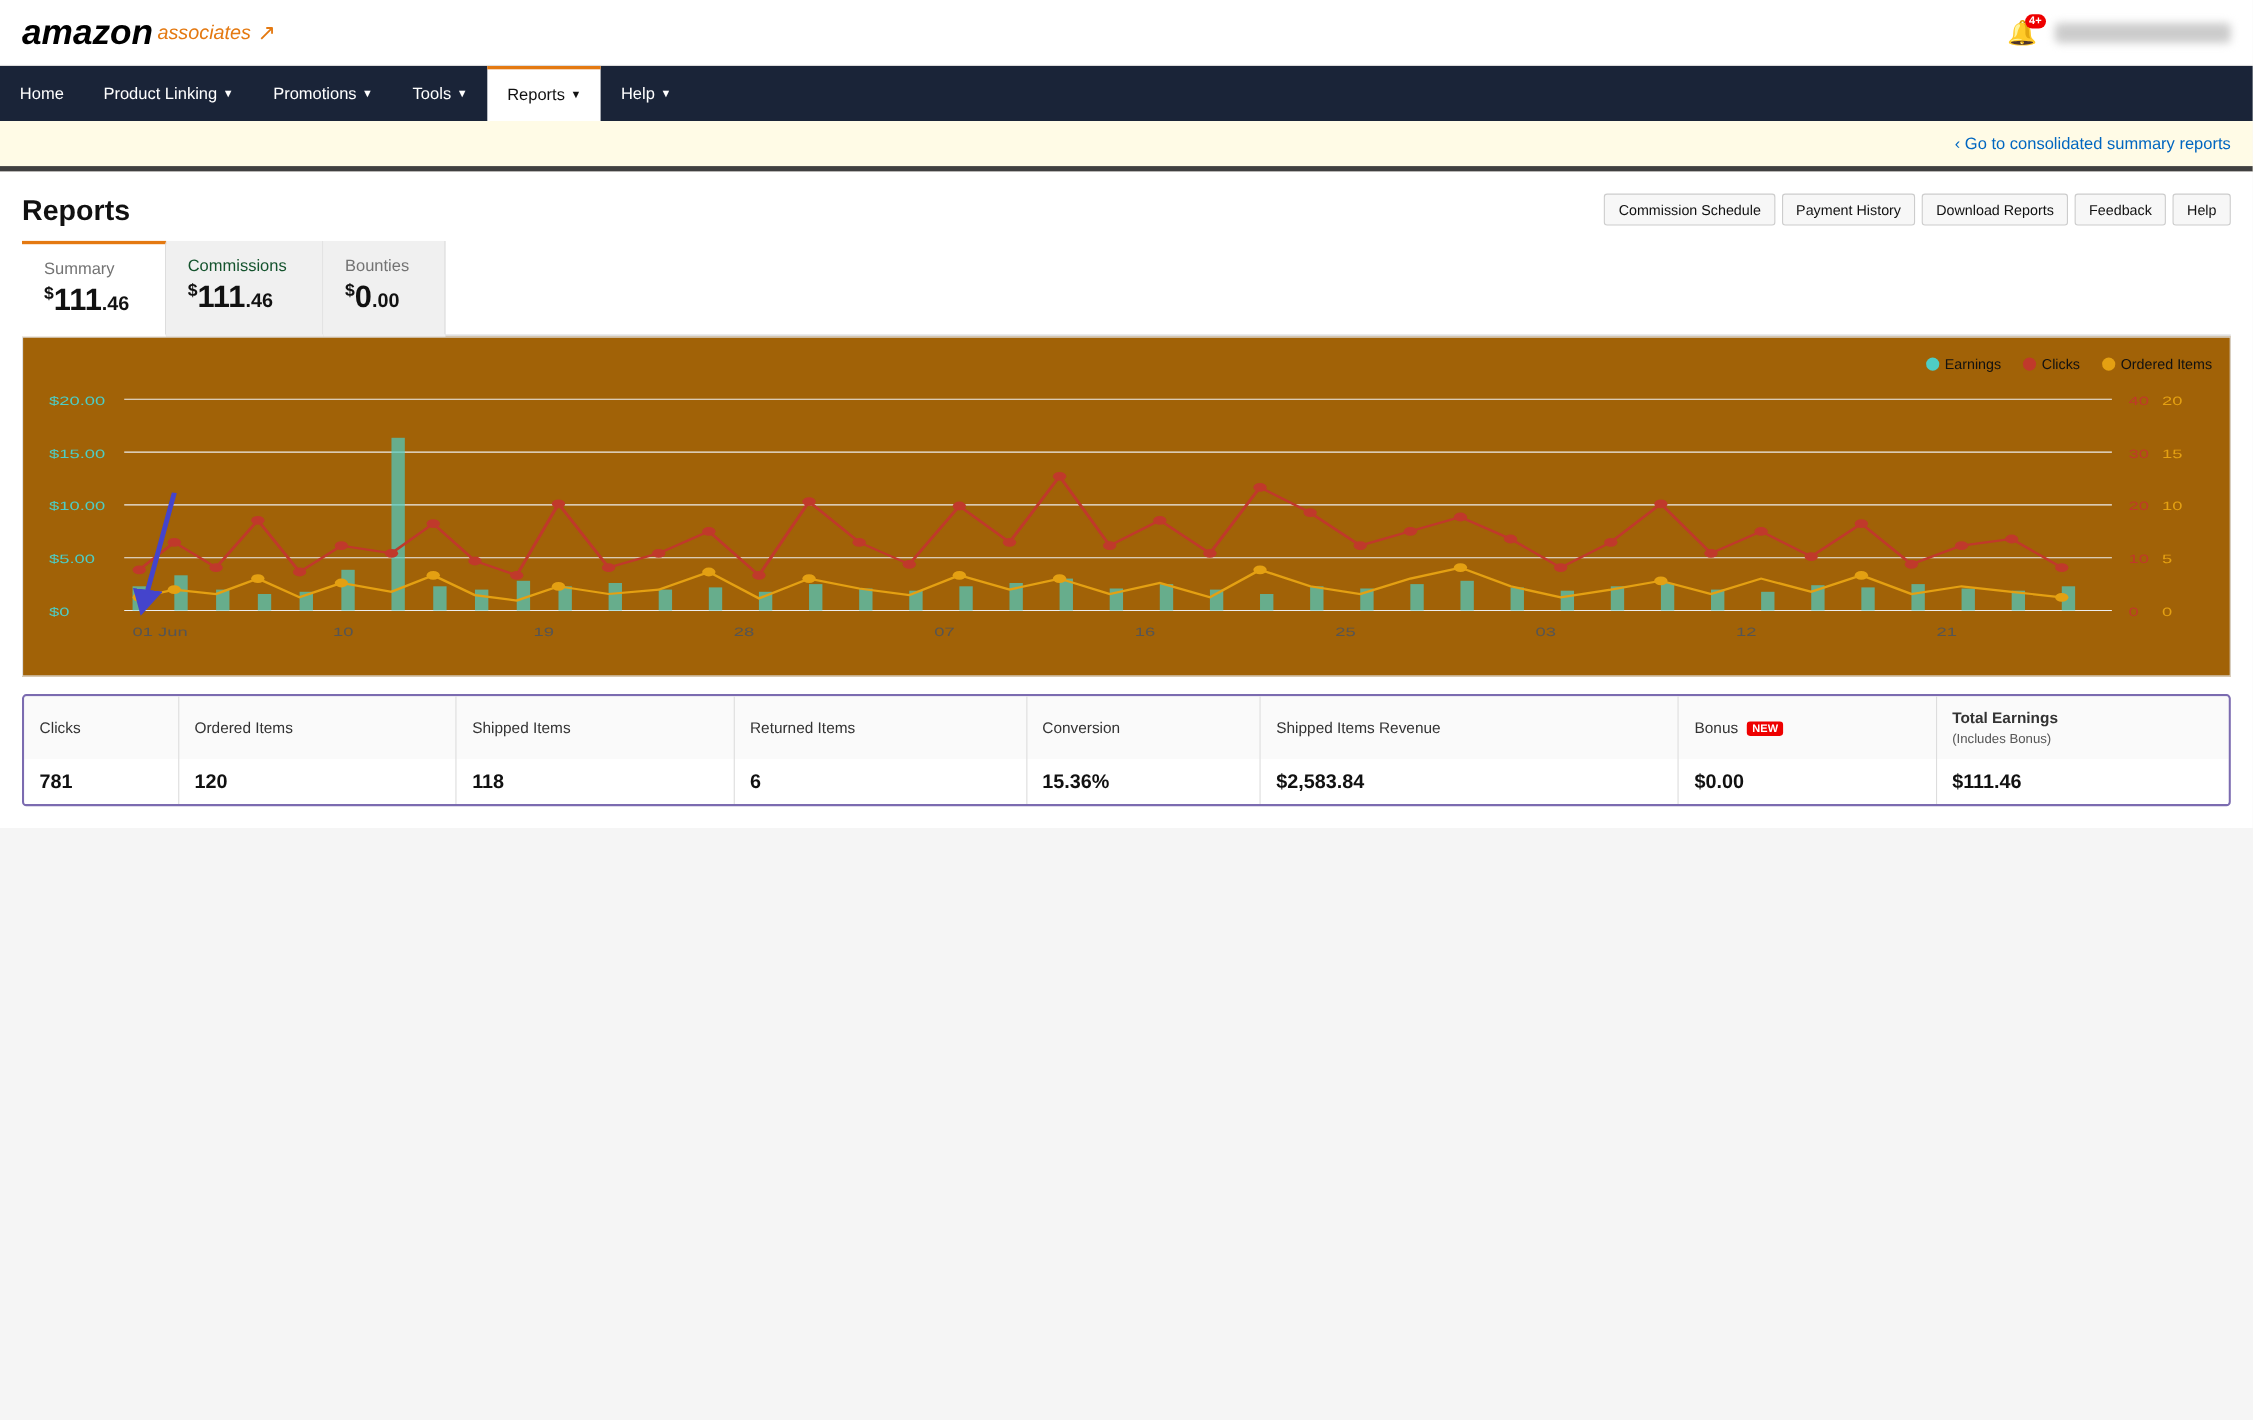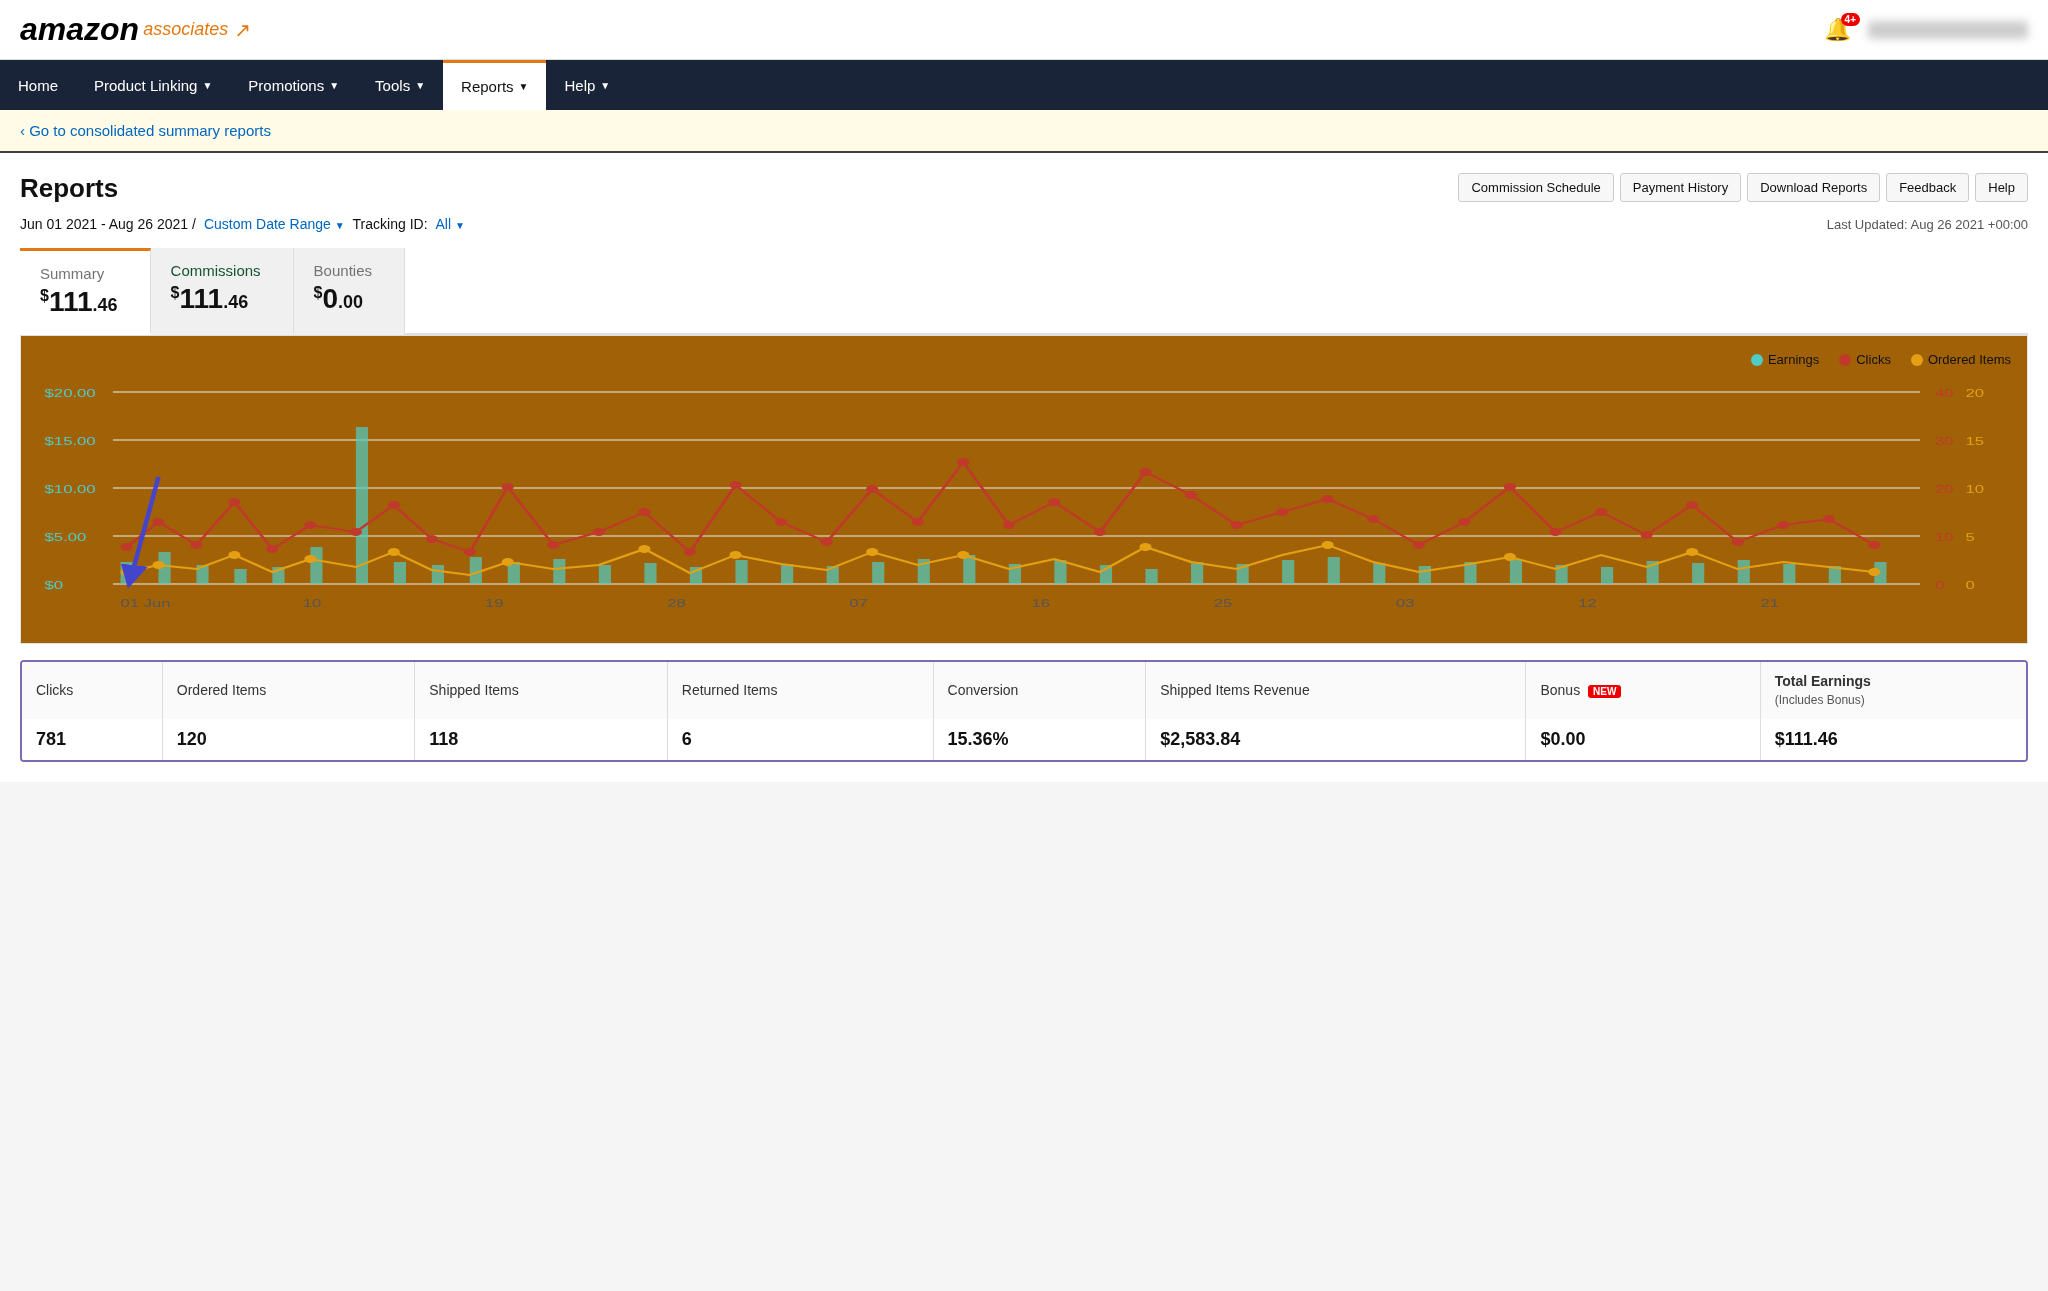--- a/index.html
+++ b/index.html
@@ -66,22 +66,23 @@
     .nav-item.active {
       background: #fff;
       color: #111;
       border-top: 3px solid #e47911;
     }
     .nav-arrow { font-size: 10px; }
 
     
     .banner {
       background: #fffbe6;
-      border-bottom: 2px solid #404040;
+      border-bottom: 5px solid #404040;
       padding: 12px 20px;
+      text-align: right;
     }
     .banner a { color: #0066c0; text-decoration: none; font-size: 15px; }
 
     
     .page-content { background: #fff; margin: 0; padding: 20px; }
 
     
     .reports-header {
       display: flex;
       align-items: flex-start;
@@ -264,35 +265,20 @@
     <h1 class="reports-title">Reports</h1>
     <div class="top-buttons">
       <button class="top-btn">Commission Schedule</button>
       <button class="top-btn">Payment History</button>
       <button class="top-btn">Download Reports</button>
       <button class="top-btn">Feedback</button>
       <button class="top-btn">Help</button>
     </div>
   </div>
 
-  <div class="date-row">
-    <div class="date-left">
-      <span>Jun 01 2021 - Aug 26 2021 /</span>
-      <a href="#" class="date-range-link">
-        <span>Custom Date Range</span>
-        <span style="font-size:10px;"> ▼</span>
-      </a>
-      <span>Tracking ID:</span>
-      <a href="#" class="tracking-link">
-        <span>All</span>
-        <span style="font-size:10px;"> ▼</span>
-      </a>
-    </div>
-    <span class="last-updated">Last Updated: Aug 26 2021 +00:00</span>
-  </div>
 
   <div class="summary-tabs">
 
     <div class="summary-tab active">
       <div class="tab-label">Summary</div>
       <div class="tab-amount">
         <sup>$</sup>111<span class="cents">.46</span>
       </div>
     </div>
 

